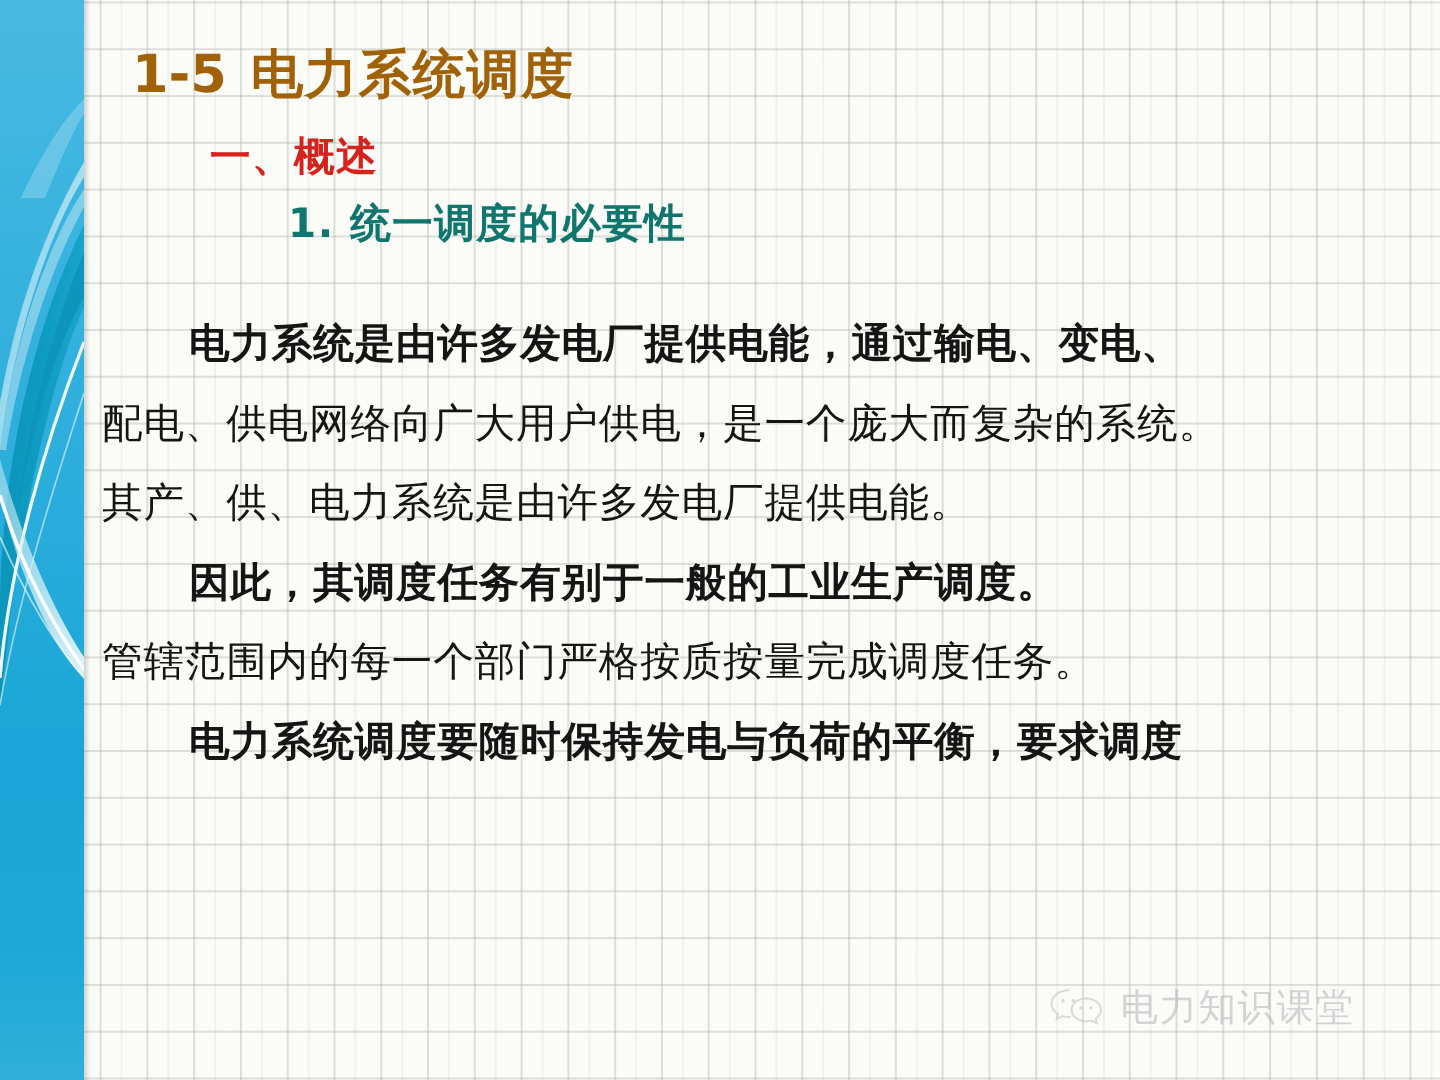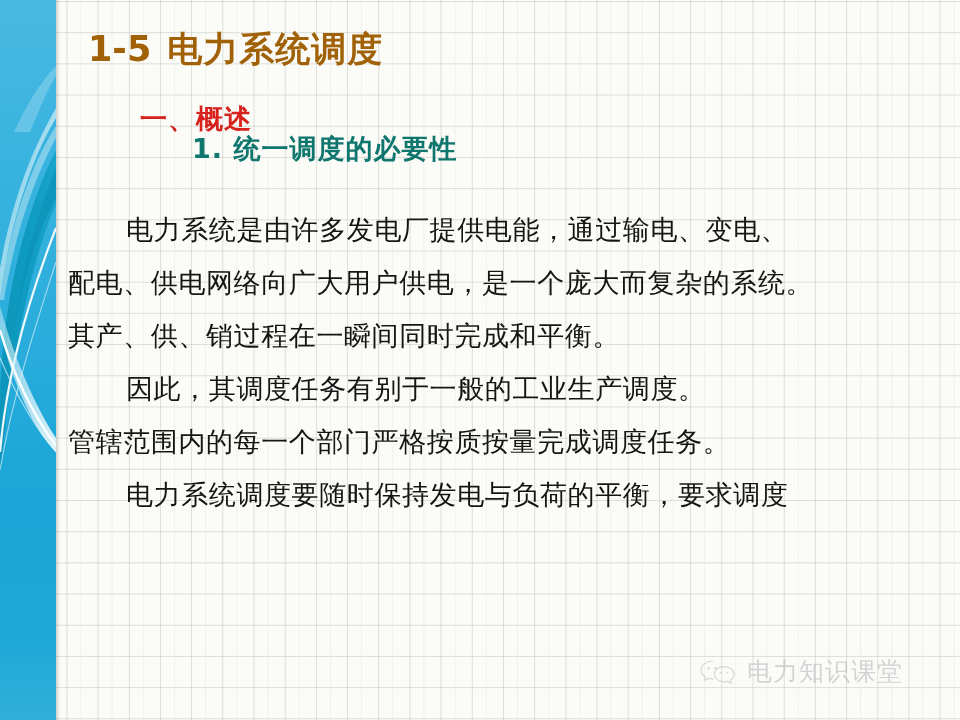--- a/index.html
+++ b/index.html
@@ -84,21 +84,21 @@
   }
   #title-main .num {
     font-family: "DejaVu Sans", "Liberation Sans", sans-serif;
     letter-spacing: 0px;
     padding-right: 16px;
   }
 
   #heading-one {
     position: absolute;
     left: 140px;
-    top: 101px;
+    top: 86px;
     font-family: "DejaVu Sans", "Liberation Sans", sans-serif;
     font-size: 27px;
     font-weight: bold;
     color: #d6211d;
     white-space: nowrap;
     letter-spacing: 1px;
   }
 
   #heading-sub {
     position: absolute;
@@ -121,29 +121,30 @@
   .body-line {
     font-family: "DejaVu Serif", "Liberation Serif", serif;
     font-size: 27px;
     line-height: 53px;
     color: #151515;
     white-space: nowrap;
     letter-spacing: 0.6px;
   }
   .body-line.indent {
     padding-left: 58px;
+    font-weight: bold;
   }
 
   
   #watermark {
     position: absolute;
     left: 698px;
     top: 655px;
     display: flex;
-    align-items: flex-end;
+    align-items: center;
     gap: 9px;
     opacity: 0.62;
   }
   #watermark .wm-text {
     font-family: "DejaVu Sans", "Liberation Sans", sans-serif;
     font-size: 25px;
     color: #b9bcc0;
     letter-spacing: 1px;
     white-space: nowrap;
   }
@@ -202,21 +203,21 @@
     <span class="num">1-5</span><span>电力系统调度</span>
   </div>
 
   <div id="heading-one">一、概述</div>
 
   <div id="heading-sub">1. 统一调度的必要性</div>
 
   <div id="body-text">
     <div class="body-line indent">电力系统是由许多发电厂提供电能，通过输电、变电、</div>
     <div class="body-line">配电、供电网络向广大用户供电，是一个庞大而复杂的系统。</div>
-    <div class="body-line">其产、供、销过程在一瞬间同时完成和平衡。</div>
+    <div class="body-line">其产、供、电力系统是由许多发电厂提供电能。</div>
     <div class="body-line indent">因此，其调度任务有别于一般的工业生产调度。</div>
     <div class="body-line">管辖范围内的每一个部门严格按质按量完成调度任务。</div>
     <div class="body-line indent">电力系统调度要随时保持发电与负荷的平衡，要求调度</div>
   </div>
 
   <div id="watermark">
     <svg id="wechat-icon" viewBox="0 0 40 30" fill="none">
       <path d="M14.4 3.2 C8.1 3.2 3.0 7.2 3.0 12.1 C3.0 14.9 4.7 17.4 7.3 19.0
                L6.2 22.6 L10.4 20.4 C11.7 20.8 13.0 21.0 14.4 21.0
                C14.7 21.0 15.0 21.0 15.3 20.9" stroke="#c3c6ca" stroke-width="1.3" stroke-linecap="round" stroke-linejoin="round" fill="none"></path>

